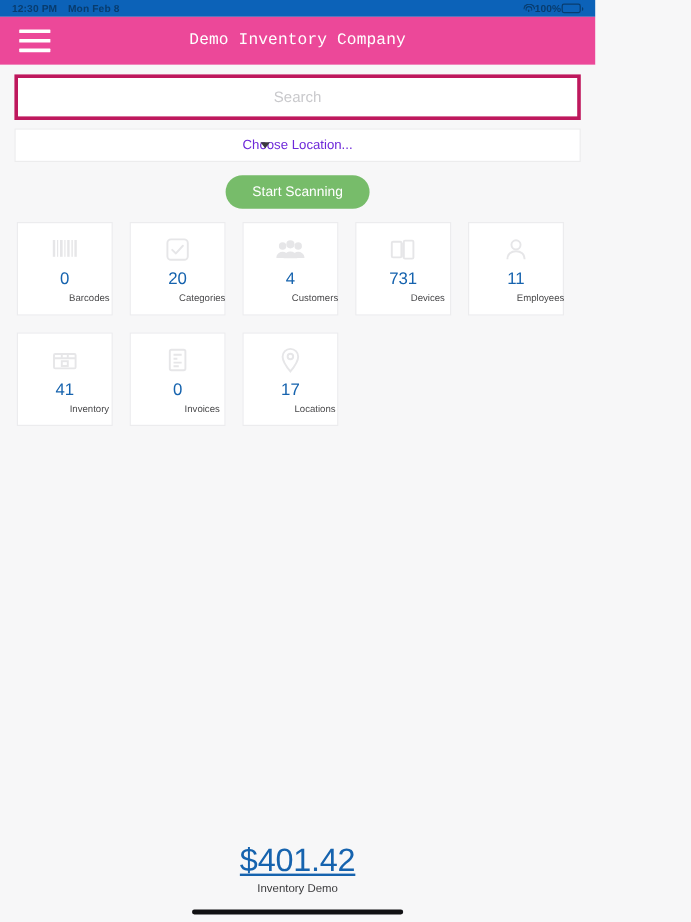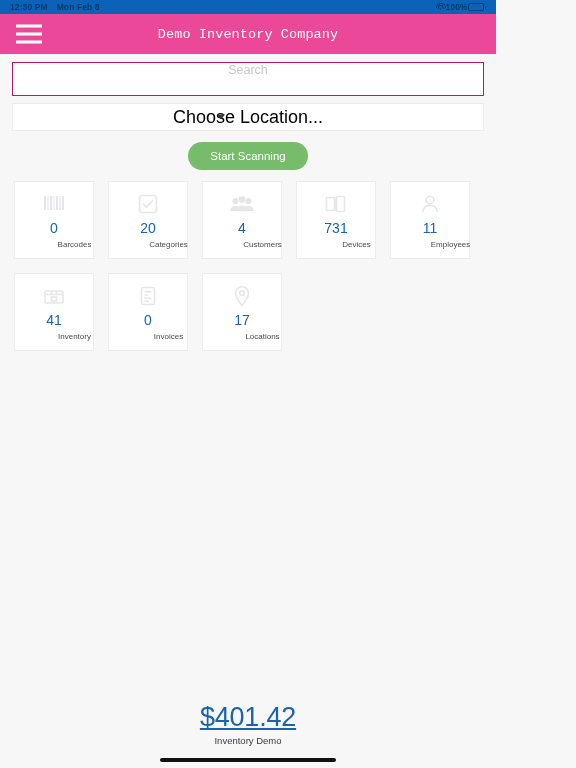--- a/index.html
+++ b/index.html
@@ -132,23 +132,23 @@
     flex: 1;
     position: relative;
     background: #f7f7f8;
     overflow: hidden;
   }
 
   .searchbar {
     margin: 8px 12px 0 12px;
     height: 32px;
     background: #ffffff;
-    border: 1px solid #be185d;
-    display: flex;
-    align-items: flex-start;
+    border: 3px solid #be185d;
+    display: flex;
+    align-items: center;
     justify-content: center;
   }
   .searchbar .ph {
     font-size: 12.5px;
     color: #c9c9cc;
   }
 
   .locationbar {
     margin: 7px 12px 0 12px;
     height: 26px;
@@ -163,22 +163,22 @@
     position: absolute;
     left: 204px;
     top: 50%;
     transform: translateY(-50%);
     width: 0; height: 0;
     border-left: 4px solid transparent;
     border-right: 4px solid transparent;
     border-top: 5px solid #3a3a3c;
   }
   .loc-label {
-    font-size: 18px;
-    color: #000000;
+    font-size: 11px;
+    color: #6d28d9;
   }
 
   .scan-wrap {
     display: flex;
     justify-content: center;
     margin-top: 11px;
   }
   .scan-btn {
     width: 120px;
     height: 28px;

